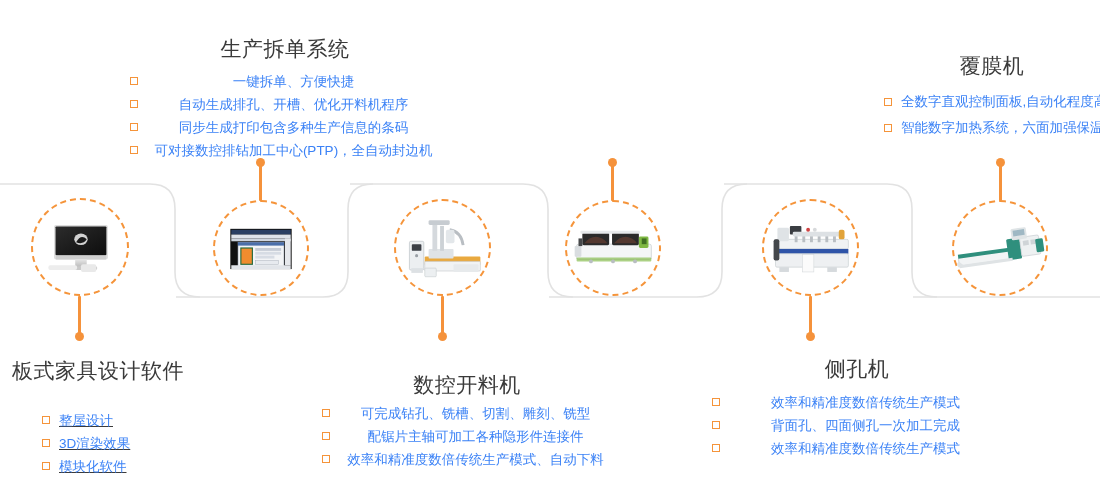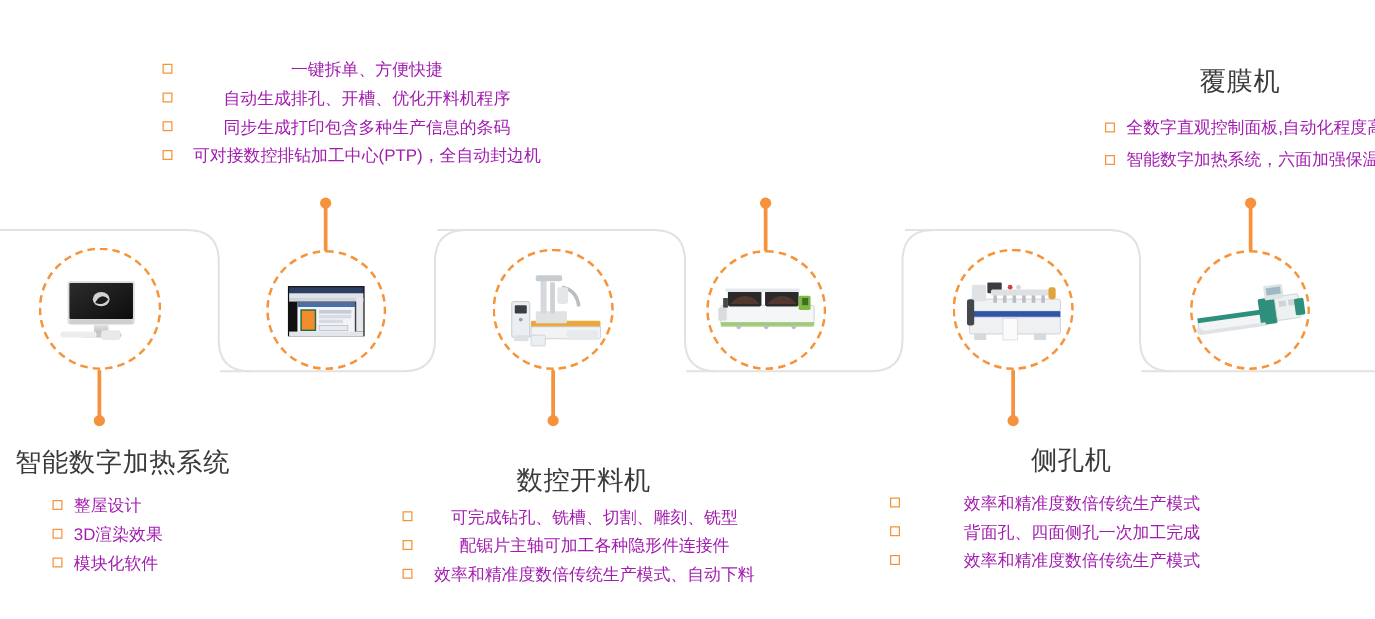--- a/index.html
+++ b/index.html
@@ -24,21 +24,21 @@
 
   
   .grp{position:absolute;}
   .grp h3{
     margin:0;font-weight:400;font-size:21px;line-height:26px;color:#3a3a3a;
     letter-spacing:.5px;white-space:nowrap;
   }
   .grp ul{margin:0;padding:0;list-style:none;}
   .grp li{
     position:relative;padding-left:17px;
-    font-size:13.5px;line-height:23px;color:#a21caf;white-space:nowrap;
+    font-size:13.5px;line-height:23px;color:#3b82f6;white-space:nowrap;
   }
   .grp li .bx{
     position:absolute;left:0;top:7px;width:8px;height:8px;
     border:1px solid #F5943A;box-sizing:border-box;background:transparent;
   }
   .ttl-c{text-align:center;}
   .ttl-l{text-align:left;}
 
   
   .ph{width:100%;height:100%;position:relative;}
@@ -205,20 +205,21 @@
           <path d="M4 56 L-2 62 L10 62 Z" fill="#dfe3e5"></path>
           <rect x="4" y="60" width="56" height="3" fill="#dfe3e5"></rect>
         </g>
       </svg>
     </div>
   </div>
   <div class="conn" style="left:999px;top:163px;height:38px;"></div>
   <div class="conn-dot" style="left:996px;top:158px;"></div>
 
   <div class="grp ttl-c" style="left:130px;top:36px;width:310px;">
+    <h3>生产拆单系统</h3>
     <ul style="margin-top:8px;">
       <li>
         <span class="bx"></span>
         <span>一键拆单、方便快捷</span>
       </li>
       <li>
         <span class="bx"></span>
         <span>自动生成排孔、开槽、优化开料机程序</span>
       </li>
       <li>
@@ -241,22 +242,22 @@
         <span>全数字直观控制面板,自动化程度高</span>
       </li>
       <li style="line-height:26px;">
         <span class="bx" style="top:9px;"></span>
         <span>智能数字加热系统，六面加强保温</span>
       </li>
     </ul>
   </div>
 
   <div class="grp ttl-l" style="left:12px;top:358px;width:260px;">
-    <h3>智能数字加热系统</h3>
-    <ul style="margin-top:9px;padding-left:30px;">
+    <h3>板式家具设计软件</h3>
+    <ul style="margin-top:25px;padding-left:30px;text-decoration:underline;">
       <li>
         <span class="bx"></span>
         <span>整屋设计</span>
       </li>
       <li>
         <span class="bx"></span>
         <span>3D渲染效果</span>
       </li>
       <li>
         <span class="bx"></span>

